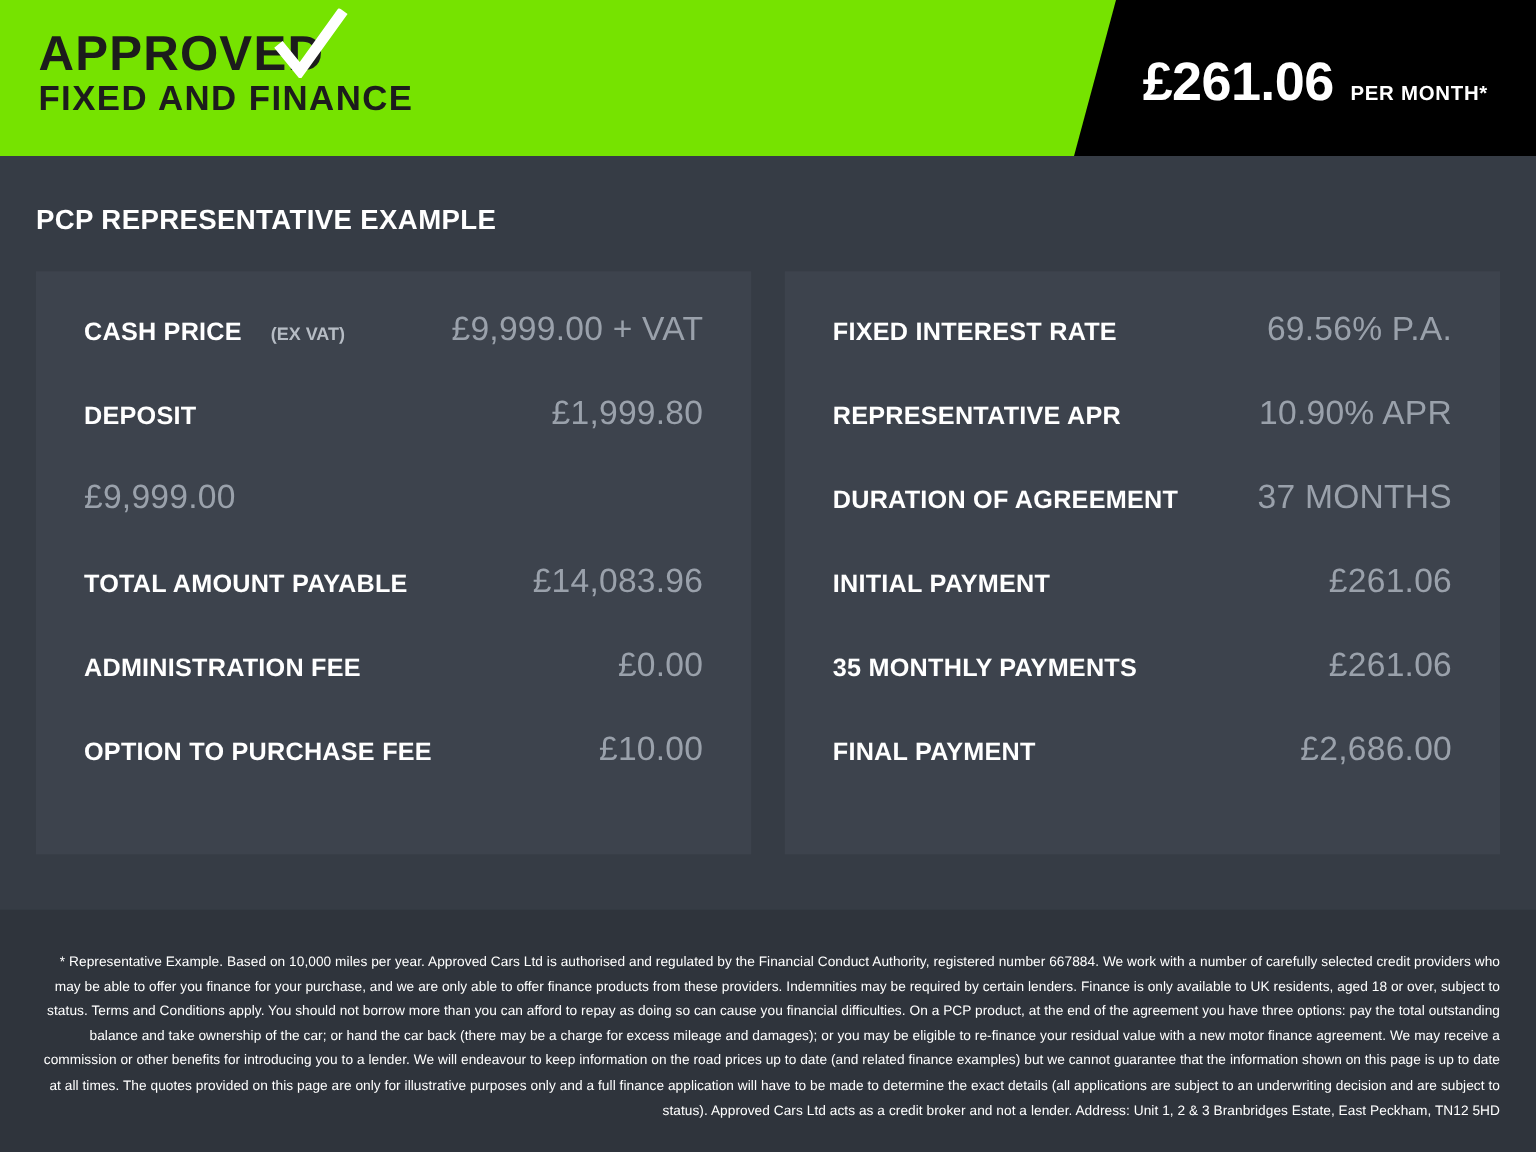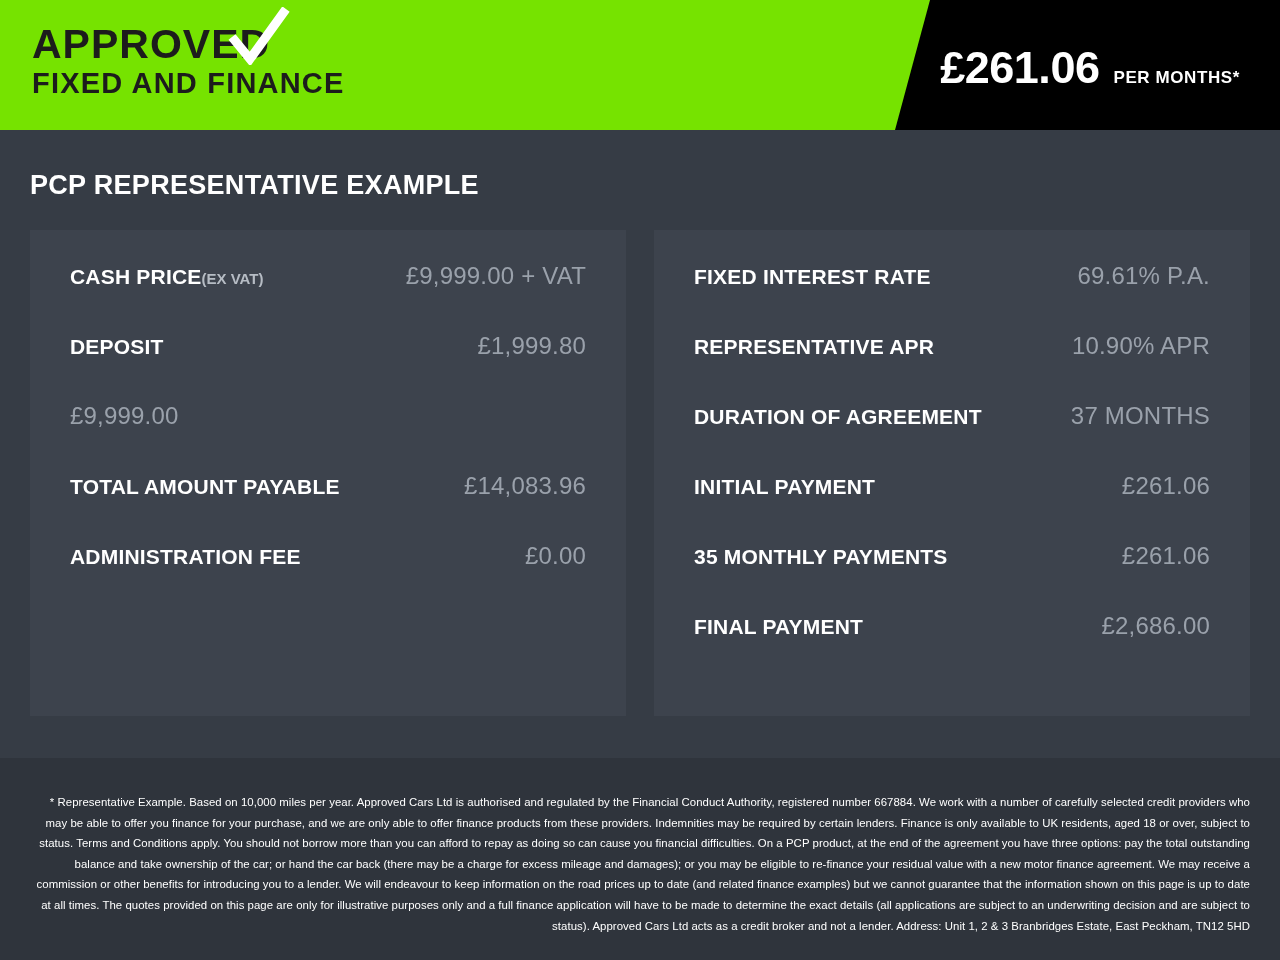--- a/index.html
+++ b/index.html
@@ -81,21 +81,21 @@
   
   .body-area {
     position: relative;
     width: 1280px;
     height: 628px;
     background: #363c45;
     padding: 0 30px;
   }
   .section-title {
     padding-top: 40px;
-    font-size: 27px;
+    font-size: 23px;
     font-weight: bold;
     color: #ffffff;
     letter-spacing: 0.3px;
   }
   .panels {
     display: flex;
     gap: 28px;
     margin-top: 29px;
   }
   .panel {
@@ -113,24 +113,24 @@
     font-size: 21px;
     font-weight: bold;
     color: #ffffff;
     letter-spacing: 0.2px;
     white-space: nowrap;
   }
   .row-sub {
     font-size: 15px;
     font-weight: bold;
     color: #b6bcc4;
-    margin-left: 0;
+    margin-left: 24px;
   }
   .row-value {
-    font-size: 24px;
+    font-size: 28px;
     color: #9aa1ab;
     letter-spacing: 0.2px;
     white-space: nowrap;
   }
 
   
   .footer {
     width: 1280px;
     height: 202px;
     background: #2f343c;
@@ -155,21 +155,21 @@
   <div class="logo-wrap">
     <div class="logo-top">APPROVED</div>
     <svg class="logo-tick" viewBox="0 0 62 58">
       <path d="M4 30 L22 52 L58 2" fill="none" stroke="#ffffff" stroke-width="9" stroke-linecap="butt" stroke-linejoin="miter"></path>
     </svg>
     <div class="logo-bottom">FIXED AND FINANCE</div>
   </div>
 
   <div class="price-block">
     <span class="price-amount">£261.06</span>
-    <span class="price-per">PER MONTHS*</span>
+    <span class="price-per">PER MONTH*</span>
   </div>
 </div>
 
 <div class="body-area">
   <div class="section-title">PCP REPRESENTATIVE EXAMPLE</div>
 
   <div class="panels">
 
     <div class="panel">
       <div class="row">
@@ -192,28 +192,34 @@
           <span class="row-label">TOTAL AMOUNT PAYABLE</span><span class="row-sub"></span>
         </div>
         <span class="row-value">£14,083.96</span>
       </div>
       <div class="row">
         <div>
           <span class="row-label">ADMINISTRATION FEE</span><span class="row-sub"></span>
         </div>
         <span class="row-value">£0.00</span>
       </div>
+      <div class="row">
+        <div>
+          <span class="row-label">OPTION TO PURCHASE FEE</span><span class="row-sub"></span>
+        </div>
+        <span class="row-value">£10.00</span>
+      </div>
     </div>
 
     <div class="panel">
       <div class="row">
         <div>
           <span class="row-label">FIXED INTEREST RATE</span><span class="row-sub"></span>
         </div>
-        <span class="row-value">69.61% P.A.</span>
+        <span class="row-value">69.56% P.A.</span>
       </div>
       <div class="row">
         <div>
           <span class="row-label">REPRESENTATIVE APR</span><span class="row-sub"></span>
         </div>
         <span class="row-value">10.90% APR</span>
       </div>
       <div class="row">
         <div>
           <span class="row-label">DURATION OF AGREEMENT</span><span class="row-sub"></span>

